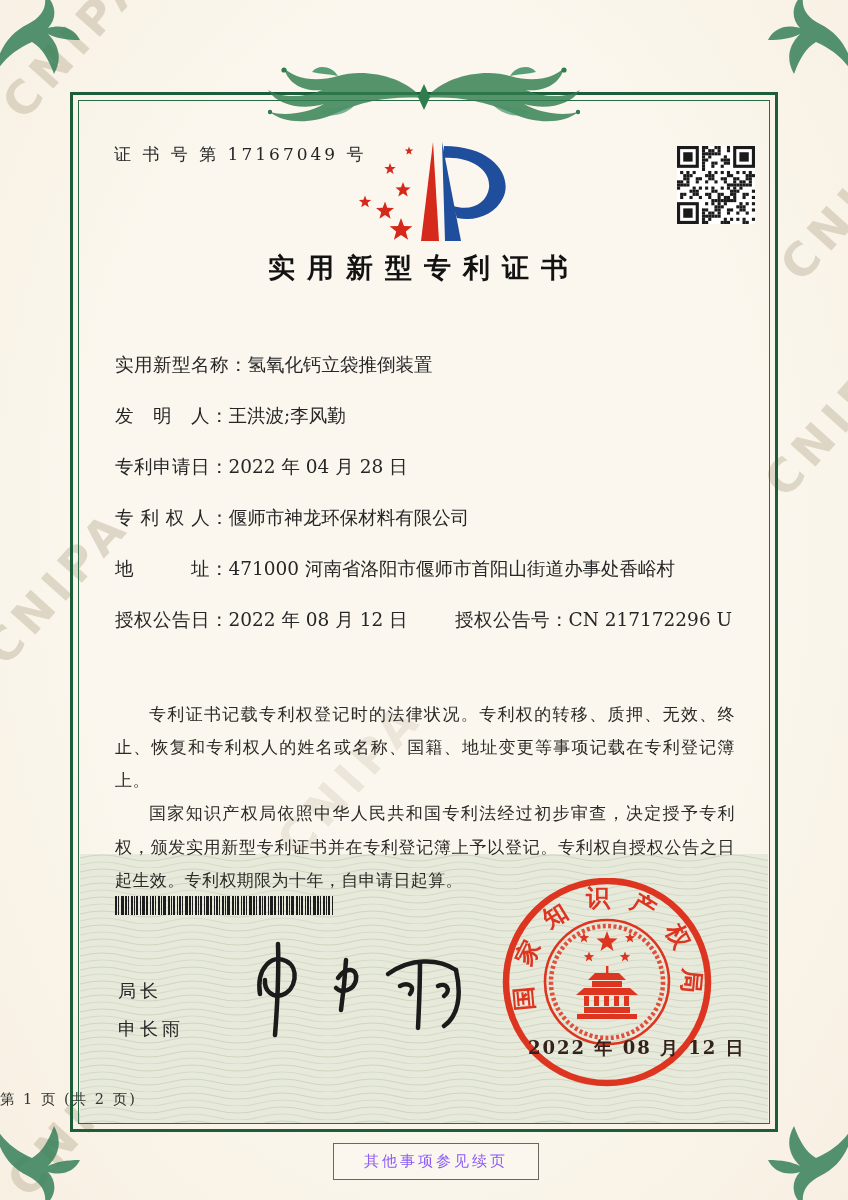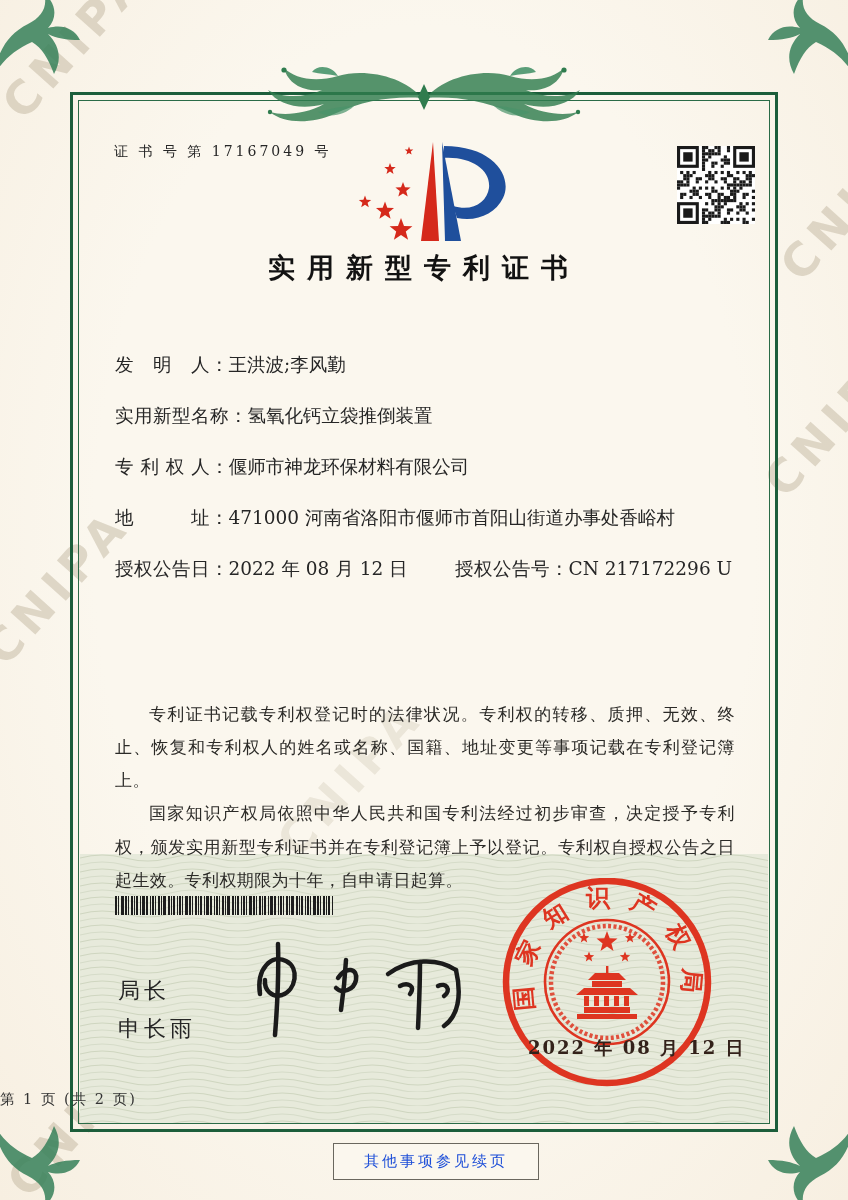--- a/index.html
+++ b/index.html
@@ -15,45 +15,45 @@
     transform:rotate(-48deg); white-space:nowrap; user-select:none;
   }
   
   .border-outer{position:absolute; left:70px; top:92px; width:702px; height:1034px;
     border:3px solid #1c5e3b; z-index:2; pointer-events:none;}
   .border-inner{position:absolute; left:78px; top:100px; width:690px; height:1022px;
     border:1px solid #2a6b47; z-index:2; pointer-events:none;}
   
   .wavy{position:absolute; left:80px; top:854px; z-index:1;}
   
-  .cert-no{position:absolute; left:114px; top:143px; font-size:14px; letter-spacing:3px; z-index:3;}
+  .cert-no{position:absolute; left:114px; top:143px; font-size:17px; letter-spacing:3px; z-index:3;}
   .logo{position:absolute; left:345px; top:136px; z-index:3;}
   .qr{position:absolute; left:677px; top:146px; z-index:3;}
   .title{position:absolute; left:0; top:250px; width:100%; text-align:center; z-index:3;
     font-size:27px; font-weight:bold; letter-spacing:12px; color:#121212;}
   
   .fields{position:absolute; left:115px; top:352px; width:600px; z-index:3; font-size:18.5px;}
   .frow{position:relative; height:27px; margin-bottom:24px; white-space:nowrap;}
   .frow .pair2{position:absolute; left:340px; top:0;}
   .flabel{letter-spacing:.5px;}
   
   .paras{position:absolute; left:115px; top:698px; width:620px; z-index:3;
     font-size:17px; line-height:1.95; text-align:justify; color:#2b2a27; letter-spacing:.4px;}
   .paras p{margin:0; text-indent:2em;}
   
   .barcode{position:absolute; left:115px; top:896px; z-index:3;}
-  .director{position:absolute; left:118px; top:972px; z-index:3; font-size:22px; letter-spacing:4px; line-height:38px;}
+  .director{position:absolute; left:118px; top:972px; z-index:3; font-size:18px; letter-spacing:4px; line-height:38px;}
   .signature{position:absolute; left:242px; top:938px; z-index:4;}
   .seal{position:absolute; left:492px; top:878px; z-index:3;}
   .seal-date{position:absolute; left:528px; top:1036px; width:210px; z-index:4;
     font-size:18px; font-weight:bold; letter-spacing:2px; color:#33211a; white-space:nowrap;}
   .page-footer{position:absolute; left:0; top:1090px; width:100%; text-align:left; z-index:3;
     font-size:14.5px; letter-spacing:2px; color:#333;}
   .cont-box{position:absolute; left:50%; top:1143px; transform:translateX(calc(-50% + 12px)); z-index:3;
-    border:1px solid #6a675e; background:#fbf7ee; padding:8px 30px; font-size:15px; letter-spacing:3px; color:#1d4ed8;}
+    border:1px solid #6a675e; background:#fbf7ee; padding:8px 30px; font-size:15px; letter-spacing:3px; color:#8b5cf6;}
   
   .orn-top{position:absolute; left:254px; top:58px; z-index:3; pointer-events:none;}
   .corner{position:absolute; z-index:1; pointer-events:none; opacity:.85;}
   .corner.tl{left:-10px; top:-10px;}
   .corner.tr{right:-10px; top:-10px; transform:scaleX(-1);}
   .corner.bl{left:-10px; bottom:-10px; transform:scaleY(-1);}
   .corner.br{right:-10px; bottom:-10px; transform:scale(-1,-1);}
 </style>
 </head>
 <body>
@@ -326,24 +326,27 @@
         <rect x="16" y="24" width="1" height="1"></rect>
         <rect x="21" y="24" width="1" height="1"></rect>
         <rect x="22" y="24" width="1" height="1"></rect>
       </g>
   </svg>
 
   <div class="title">实用新型专利证书</div>
 
   <div class="fields">
     <div class="frow">
+      <span class="flabel">实用新型名称</span><span>：</span><span class="fvalue">氢氧化钙立袋推倒装置</span>
+    </div>
+    <div class="frow">
       <span class="flabel">发　明　人</span><span>：</span><span class="fvalue">王洪波;李风勤</span>
     </div>
     <div class="frow">
-      <span class="flabel">实用新型名称</span><span>：</span><span class="fvalue">氢氧化钙立袋推倒装置</span>
+      <span class="flabel">专利申请日</span><span>：</span><span class="fvalue">2022 年 04 月 28 日</span>
     </div>
     <div class="frow">
       <span class="flabel">专 利 权 人</span><span>：</span><span class="fvalue">偃师市神龙环保材料有限公司</span>
     </div>
     <div class="frow">
       <span class="flabel">地　　　址</span><span>：</span><span class="fvalue">471000 河南省洛阳市偃师市首阳山街道办事处香峪村</span>
     </div>
     <div class="frow">
       <span>
         <span class="flabel">授权公告日</span><span>：</span><span class="fvalue">2022 年 08 月 12 日</span>

